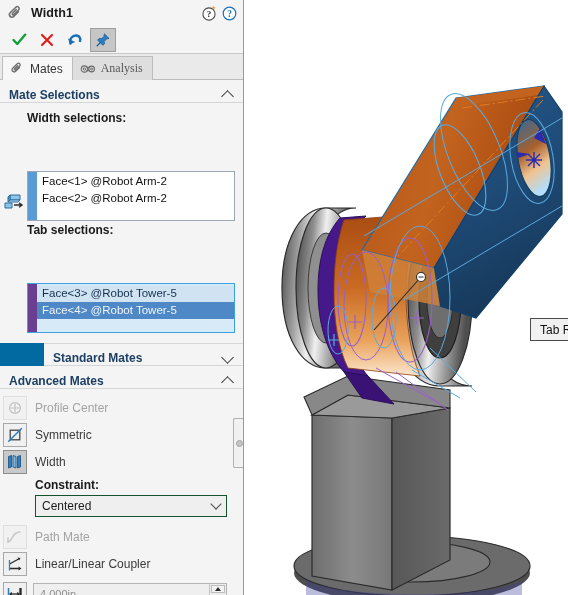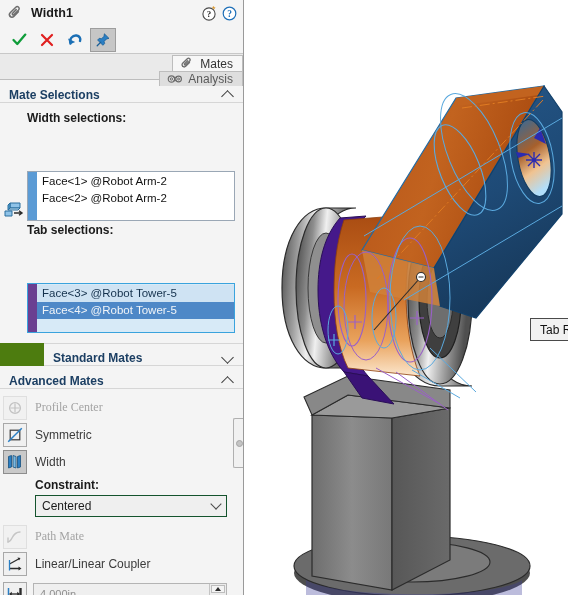--- a/index.html
+++ b/index.html
@@ -16,21 +16,21 @@
     width: 568px; height: 595px;
     background: #ffffff;
     display: flex;
   }
 
   
   .pm-panel {
     position: relative;
     width: 244px;
     height: 595px;
-    background: #4d7c0f;
+    background: #0369a1;
     border-right: 1px solid #9a9a9a;
     flex: 0 0 244px;
     overflow: hidden;
   }
 
   
   .pm-titlebar {
     height: 26px;
     display: flex;
     align-items: center;
@@ -72,21 +72,20 @@
 
   
   .pm-tabs {
     height: 26px;
     display: flex;
     align-items: flex-end;
     background: #eaeaea;
     border-bottom: 1px solid #bdbdbd;
     padding-left: 2px;
     position: relative;
-    flex-direction: column;
   }
   .pm-tab {
     height: 24px;
     display: flex;
     align-items: center;
     gap: 5px;
     padding: 0 9px 0 7px;
     font-size: 12px;
     color: #444;
     border: 1px solid #bdbdbd;
@@ -98,20 +97,21 @@
   .pm-tab.active {
     background: #f7f7f7;
     color: #333;
     border-color: #bdbdbd;
     z-index: 2;
   }
   .pm-tab.inactive {
     background: #dedede;
     color: #5a5a5a;
     margin-left: -1px;
+    font-family: Liberation Serif, serif;
   }
   .pm-tab svg { display: block; flex: 0 0 auto; }
 
   
   .section-head {
     height: 23px;
     display: flex;
     align-items: flex-end;
     padding: 0 8px 0 9px;
     background: #f4f4f4;
@@ -143,21 +143,21 @@
   .section-body { padding: 6px 8px 8px 1px; background: #f4f4f4; }
 
   .sub-label {
     font-size: 12px;
     font-weight: bold;
     color: #1a1a1a;
     margin: 2px 0 4px 26px;
   }
 
   
-  .sel-row { display: flex; align-items: flex-end; margin-bottom: 2px; margin-top: 46px; }
+  .sel-row { display: flex; align-items: center; margin-bottom: 2px; margin-top: 46px; }
   .sel-icon {
     width: 26px; flex: 0 0 26px;
     display: flex; align-items: center; justify-content: center;
     padding-top: 14px;
   }
   .sel-box {
     flex: 1 1 auto;
     display: flex;
     border: 1px solid #9aa7b5;
     background: #ffffff;
@@ -193,21 +193,21 @@
   .mate-ico {
     width: 24px; height: 24px;
     flex: 0 0 24px;
     display: flex; align-items: center; justify-content: center;
     border: 1px solid transparent;
   }
   .mate-ico.framed { border: 1px solid #a8a8a8; background: #f0f0f0; }
   .mate-ico.selected { border: 1px solid #8d8d8d; background: #c9c9c9; }
   .mate-ico.disabled { border: 1px solid #cfcfcf; background: #f0f0f0; opacity: .55; }
   .mate-lbl { font-size: 12px; color: #3b3b3b; }
-  .mate-lbl.disabled { color: #a3a3a3; font-family: Liberation Serif, serif; }
+  .mate-lbl.disabled { color: #a3a3a3; }
 
   .constraint-label {
     font-size: 12px;
     font-weight: bold;
     color: #1a1a1a;
     margin: 3px 0 3px 34px;
   }
 
   
   .combo {

